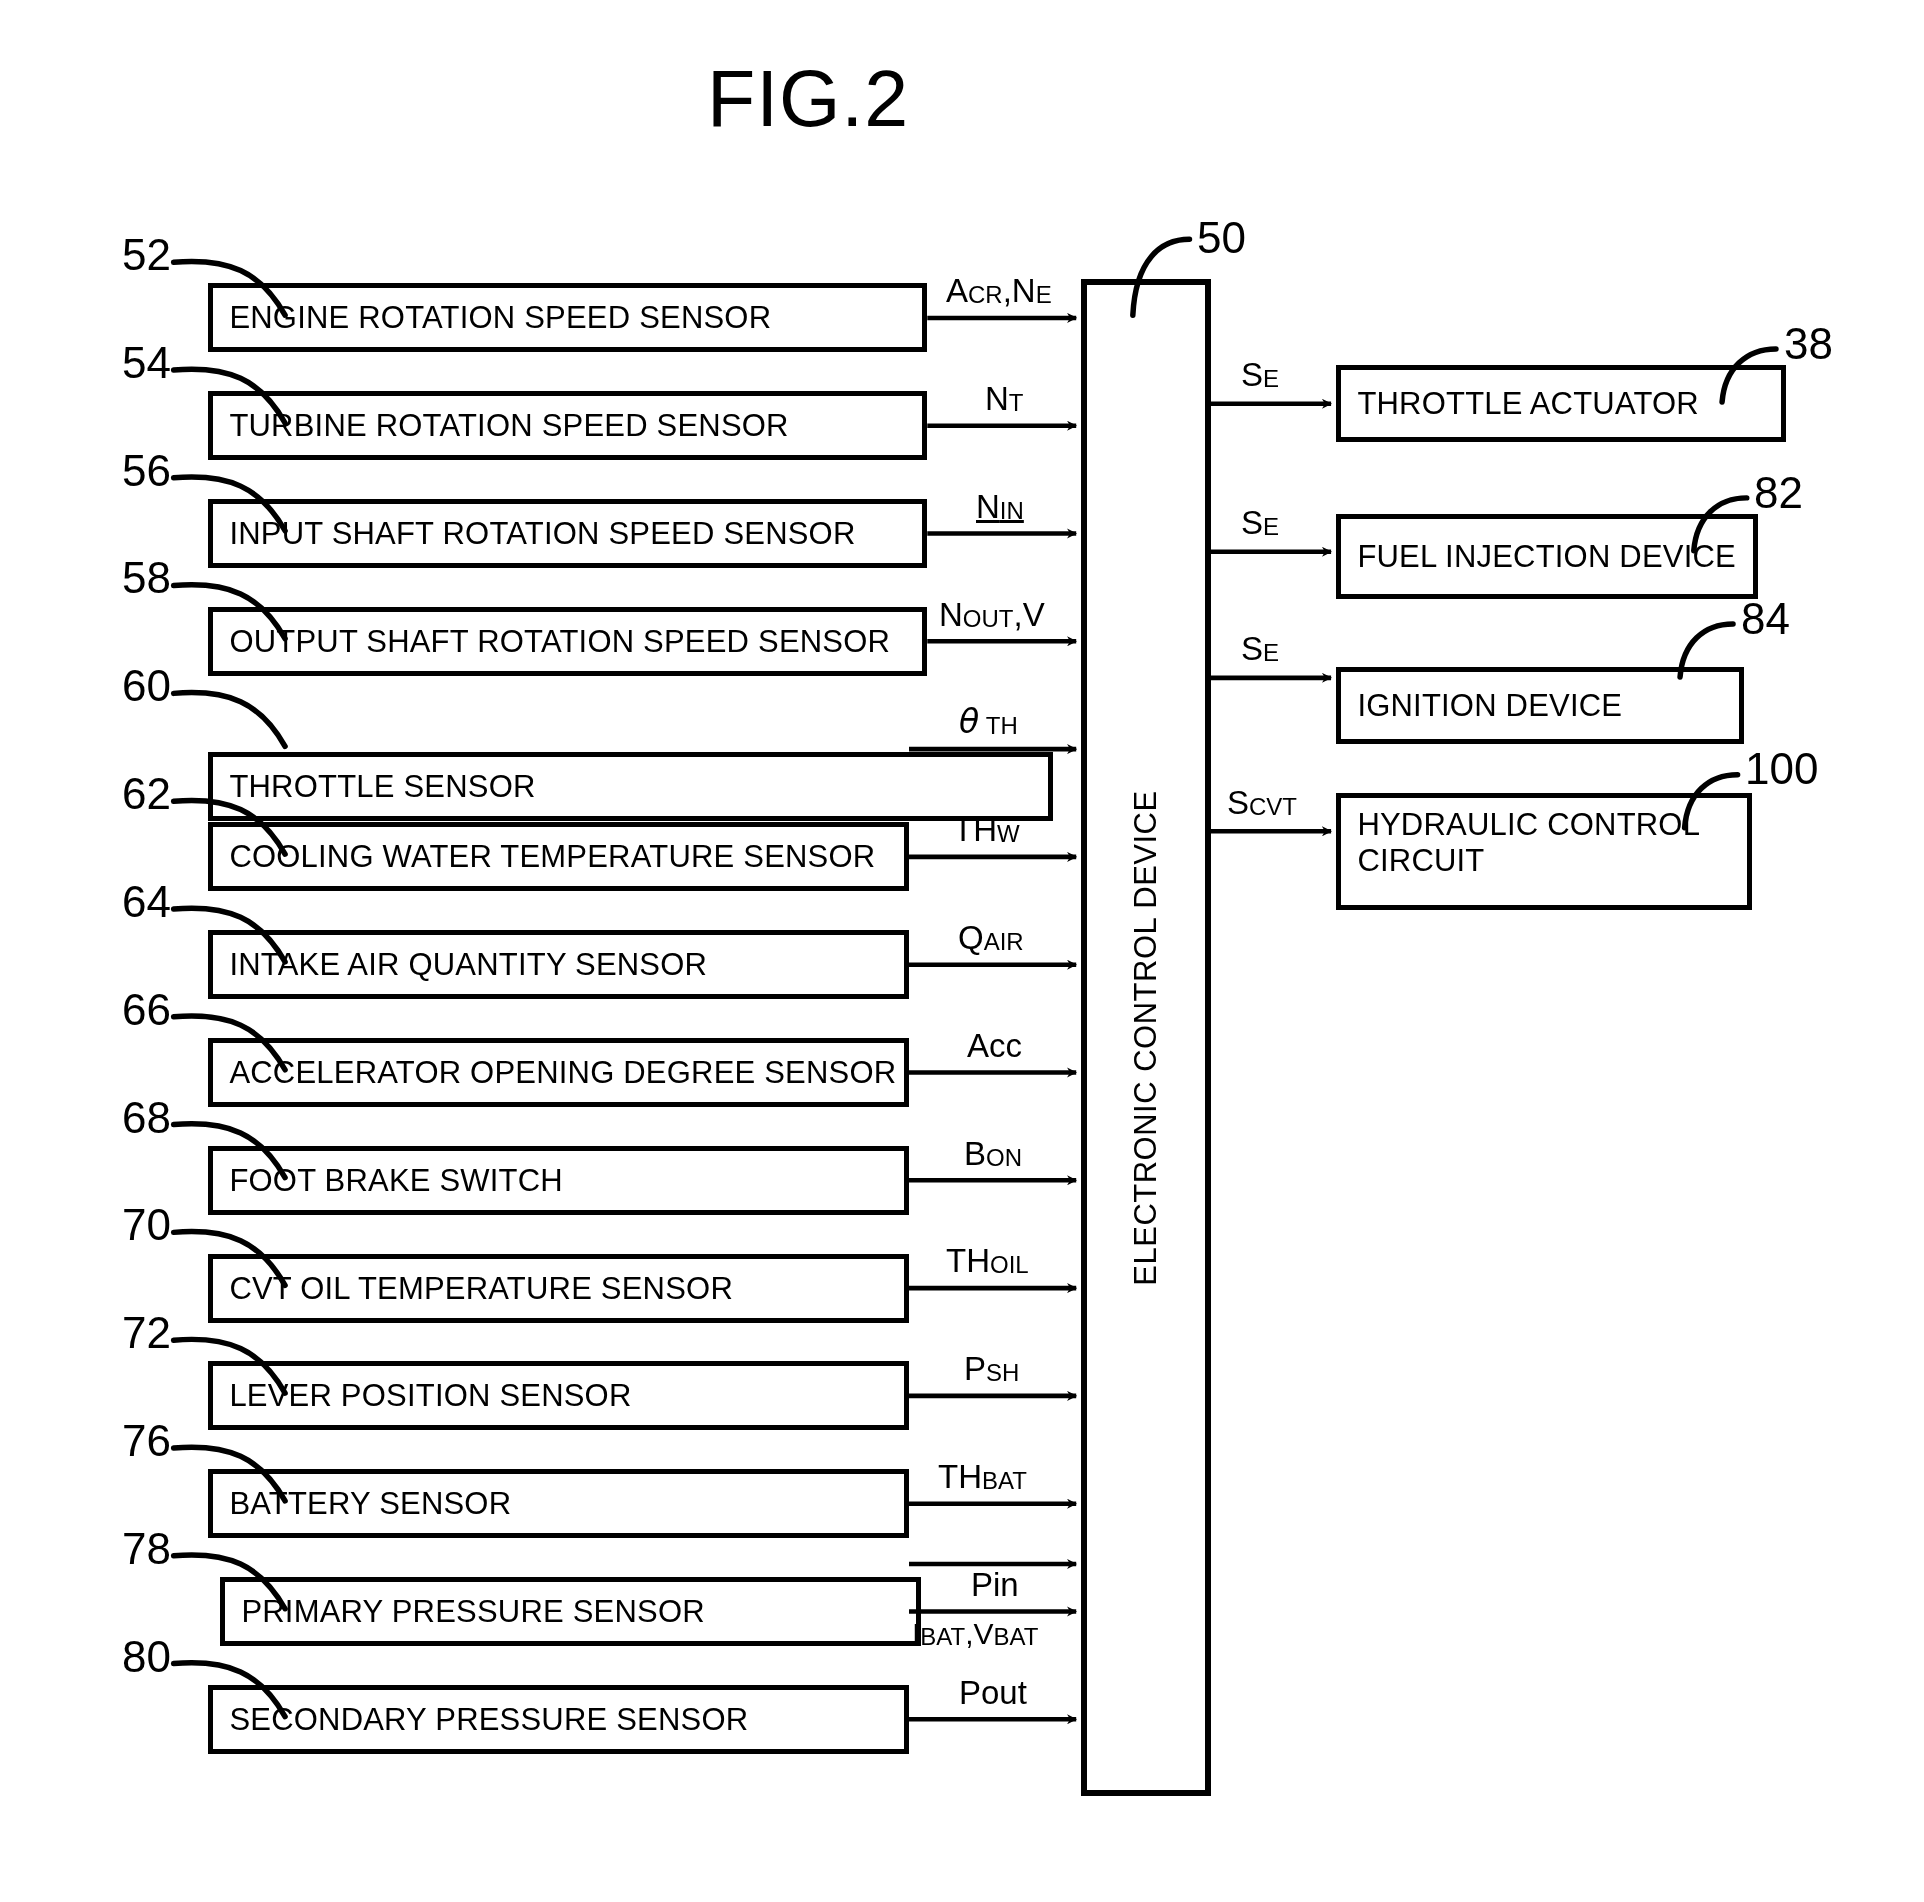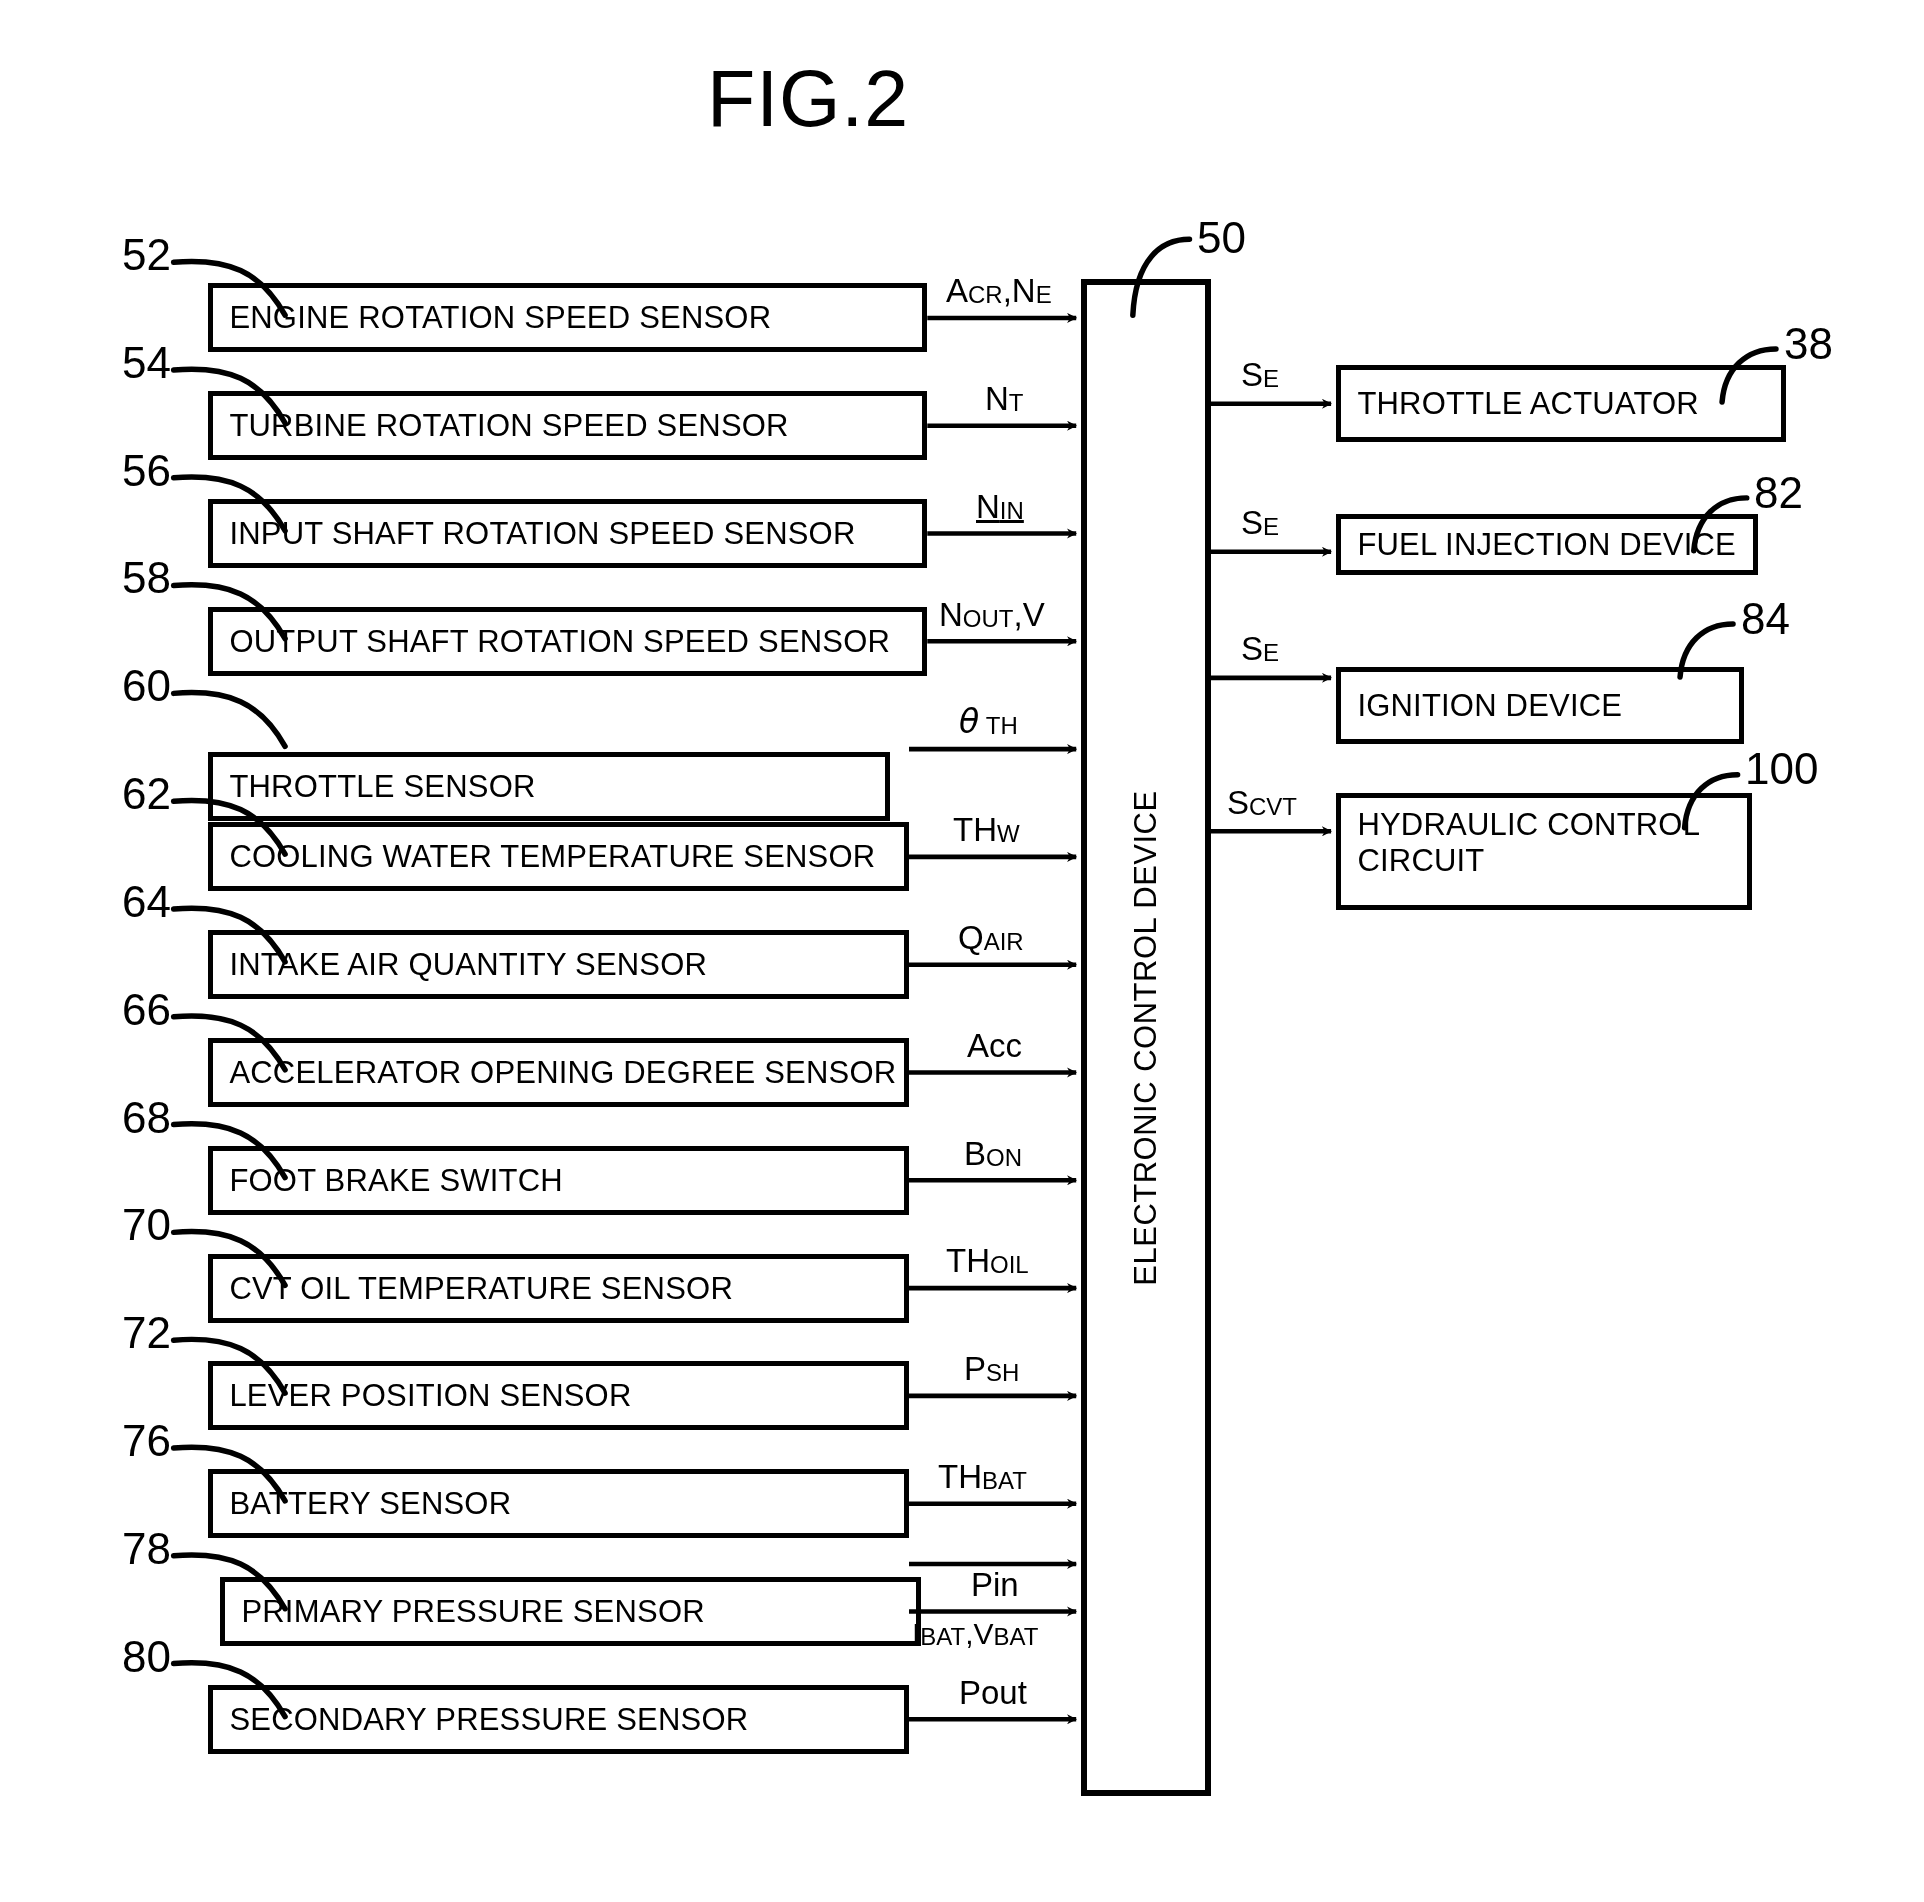--- a/index.html
+++ b/index.html
@@ -48,21 +48,21 @@
   </div>
   <div class="pbox" style="left:208px;top:391px;width:719px;height:69px;">
     <span class="lbl">TURBINE ROTATION SPEED SENSOR</span>
   </div>
   <div class="pbox" style="left:208px;top:499px;width:719px;height:69px;">
     <span class="lbl">INPUT SHAFT ROTATION SPEED SENSOR</span>
   </div>
   <div class="pbox" style="left:208px;top:607px;width:719px;height:69px;">
     <span class="lbl">OUTPUT SHAFT ROTATION SPEED SENSOR</span>
   </div>
-  <div class="pbox" style="left:208px;top:752px;width:682px;height:69px;">
+  <div class="pbox" style="left:208px;top:752px;width:845px;height:69px;">
     <span class="lbl">THROTTLE SENSOR</span>
   </div>
   <div class="pbox" style="left:208px;top:930px;width:701px;height:69px;">
     <span class="lbl">INTAKE AIR QUANTITY SENSOR</span>
   </div>
   <div class="pbox" style="left:208px;top:822px;width:701px;height:69px;">
     <span class="lbl">COOLING WATER TEMPERATURE SENSOR</span>
   </div>
   <div class="pbox" style="left:208px;top:1038px;width:701px;height:69px;">
     <span class="lbl">ACCELERATOR OPENING DEGREE SENSOR</span>
@@ -86,21 +86,21 @@
     <span class="lbl">SECONDARY PRESSURE SENSOR</span>
   </div>
 
   <div id="ecu">
     <span class="vtext">ELECTRONIC CONTROL DEVICE</span>
   </div>
 
   <div class="pbox" style="left:1336px;top:365px;width:450px;height:77px;">
     <span class="lbl">THROTTLE ACTUATOR</span>
   </div>
-  <div class="pbox" style="left:1336px;top:514px;width:422px;height:61px;">
+  <div class="pbox" style="left:1336px;top:514px;width:422px;height:85px;">
     <span class="lbl">FUEL INJECTION DEVICE</span>
   </div>
   <div class="pbox" style="left:1336px;top:640px;width:408px;height:77px;margin-top:27px;">
     <span class="lbl">IGNITION DEVICE</span>
   </div>
   <div class="pbox two" style="left:1336px;top:793px;width:416px;height:117px;align-items:flex-start;padding-top:9.1px;">
     <span class="lbl">
       <span>HYDRAULIC CONTROL</span><br>
       <span>CIRCUIT</span>
     </span>

